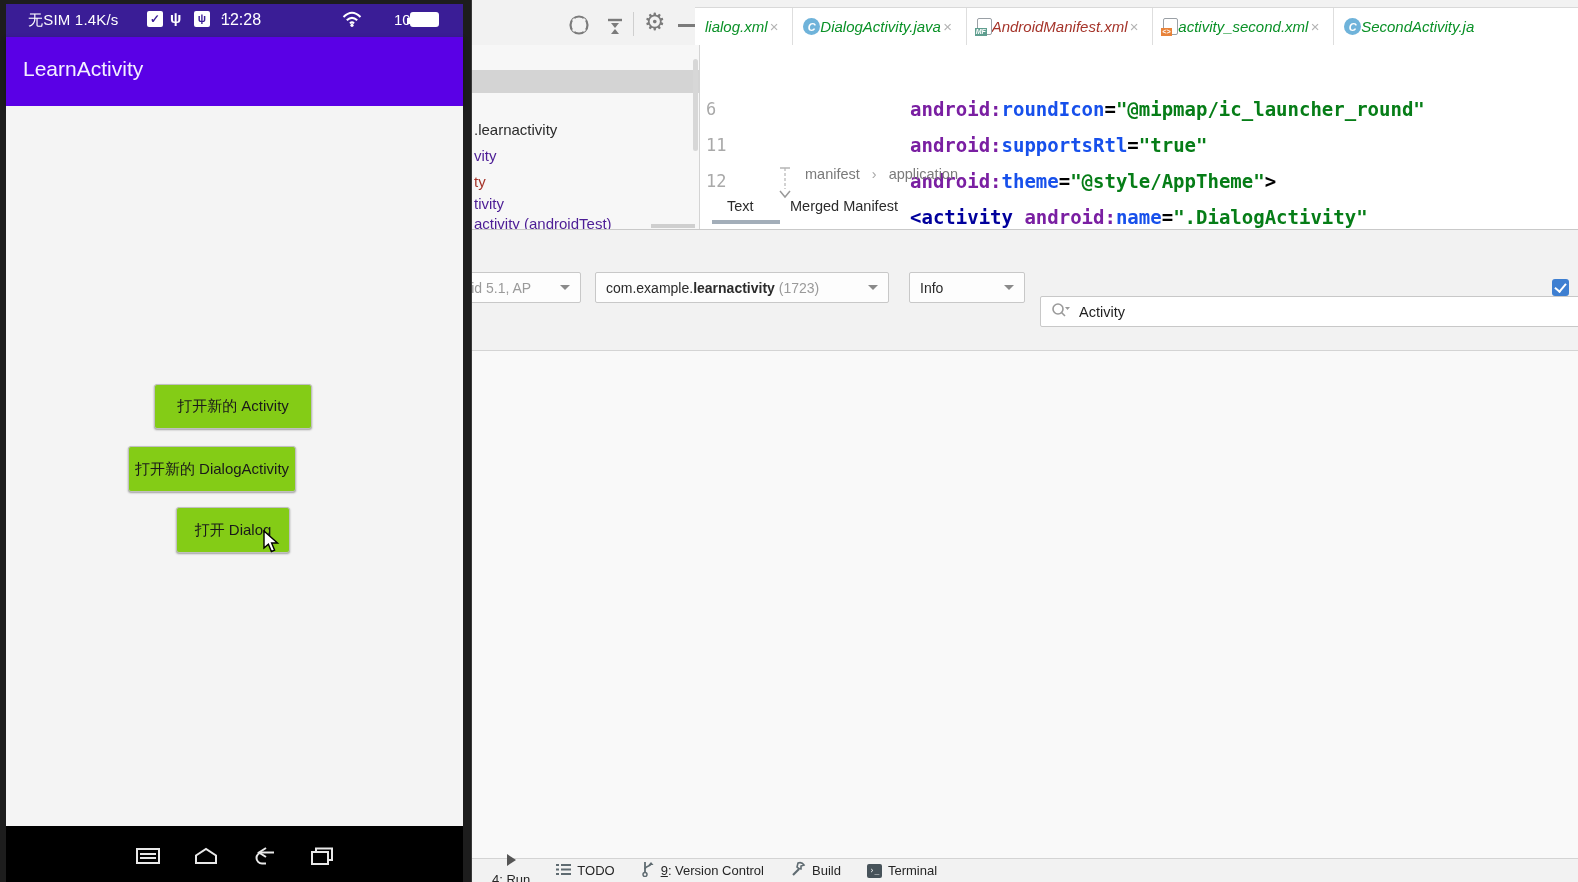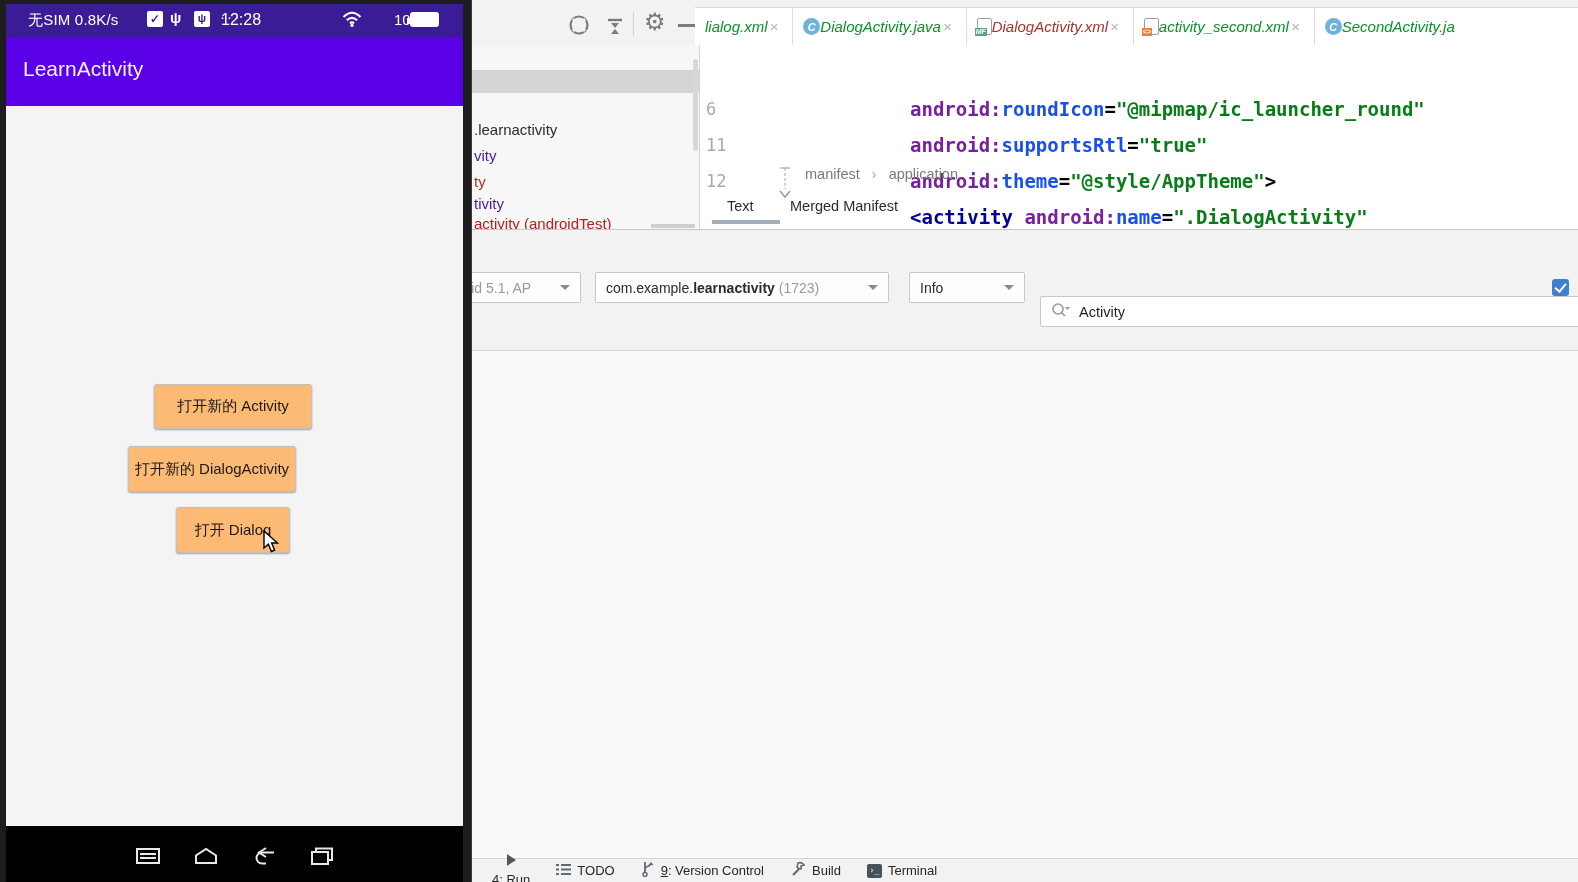--- a/index.html
+++ b/index.html
@@ -36,21 +36,21 @@
     color:#fff; font-size:7px; font-weight:bold; padding:0 1px; line-height:8px; }
 
   
   #tree { position:absolute; left:470px; top:45px; width:230px; height:184px;
     background:#f7f7f7; border-right:1px solid #d4d4d4; overflow:hidden; font-size:15px; }
   #tree-sel { position:absolute; left:0; top:25px; width:100%; height:23px; background:#d4d4d4; }
   .trow { position:absolute; left:4px; white-space:nowrap; }
   .trow.black { color:#2b2b2b; }
   .trow.green { color:#4c1d95; }
   .trow.red { color:#a5342a; }
-  .trow.gray { color:#b91c1c; }
+  .trow.gray { color:#4c1d95; }
   #tree-vsb { position:absolute; right:1px; top:14px; width:5px; height:92px; background:#d7d7d7; border-radius:3px; }
   #tree-hsb { position:absolute; right:4px; bottom:1px; width:44px; height:4px; background:#cfcfcf; }
 
   
   #editor { position:absolute; left:700px; top:45px; right:0; height:184px; background:#fff; overflow:hidden; }
   #code { position:absolute; left:0; top:-26px; right:0;
     font-family:"DejaVu Sans Mono", monospace; font-size:19px; font-weight:bold; }
   .code-line { position:relative; height:36px; line-height:36px; white-space:pre; }
   .gut { position:absolute; left:6px; width:40px; color:#a9a9a9; font-weight:normal; font-size:17px; }
   .src { position:absolute; left:210px; }
@@ -121,21 +121,21 @@
   #st-pct { position:absolute; left:362px; top:7px; font-size:15px;margin-left:26px; }
   #st-batt { position:absolute; left:404px; top:8px; width:29px; height:15px; border:2px solid #fff;
     border-radius:3px; background:#fff; }
   #st-batt::before { content:""; position:absolute; left:-5px; top:3.5px; width:3px; height:6px; background:#fff; }
 
   #emu-appbar { position:absolute; left:0; top:33px; width:100%; height:69px; background:#5a00e6;
     box-shadow:0 2px 5px rgba(0,0,0,0.3); }
   #emu-title { position:absolute; left:17px; top:20px; color:#f4f0ff; font-size:21px; }
 
   #emu-content { position:absolute; left:0; top:102px; width:100%; height:724px; background:#f4f4f4; }
-  .abtn { position:absolute; background:#fdba74; border:1px solid #c0c0c0; border-radius:3px;
+  .abtn { position:absolute; background:#84cc16; border:1px solid #c0c0c0; border-radius:3px;
     box-shadow:0 1px 2px rgba(0,0,0,0.35); font-size:15px; color:#1a1a1a;
     display:flex; align-items:center; justify-content:center;
     font-family:"Liberation Sans", sans-serif; }
   #btn1 { left:148px; top:278px; width:158px; height:45px; }
   #btn2 { left:122px; top:340px; width:168px; height:46px; }
   #btn3 { left:170px; top:401px; width:114px; height:46px; }
   #cursor { position:absolute; left:257px; top:424px; }
 
   #emu-nav { position:absolute; left:0; top:822px; width:100%; height:60px; background:#000;
     display:flex; align-items:center; justify-content:center; gap:30px; }
@@ -175,21 +175,21 @@
         <span class="lbl">lialog.xml</span>
         <span class="tab-close">×</span>
       </div>
       <div class="etab green">
         <span class="ic-c"></span>
         <span class="lbl">DialogActivity.java</span>
         <span class="tab-close">×</span>
       </div>
       <div class="etab red">
         <span class="ic-file mf"></span>
-        <span class="lbl">DialogActivity.xml</span>
+        <span class="lbl">AndroidManifest.xml</span>
         <span class="tab-close">×</span>
       </div>
       <div class="etab green">
         <span class="ic-file xml"></span>
         <span class="lbl">activity_second.xml</span>
         <span class="tab-close">×</span>
       </div>
       <div class="etab green" style="border-right:none">
         <span class="ic-c"></span>
         <span class="lbl">SecondActivity.ja</span>
@@ -321,21 +321,21 @@
         <span class="ic-term"></span>
         <span>Terminal</span>
       </span>
     </div>
   </div>
 
   <div id="emu">
     <div id="emu-screen">
 
       <div id="emu-status">
-        <span id="carrier">无SIM 0.8K/s</span>
+        <span id="carrier">无SIM 1.4K/s</span>
         <span class="st-box" id="st-check">✓</span>
         <span id="st-usb">ψ</span>
         <span class="st-box" id="st-usb2">ψ</span>
         <span id="st-dots">···</span>
         <span id="st-time">12:28</span>
         <span id="st-wifi">
           <svg width="20" height="16" viewBox="0 0 20 16">
               <g fill="none" stroke="#fff" stroke-width="2">
                 <path d="M1.5,6 Q10,-2.5 18.5,6"></path>
                 <path d="M4.8,9.3 Q10,4.4 15.2,9.3"></path>

